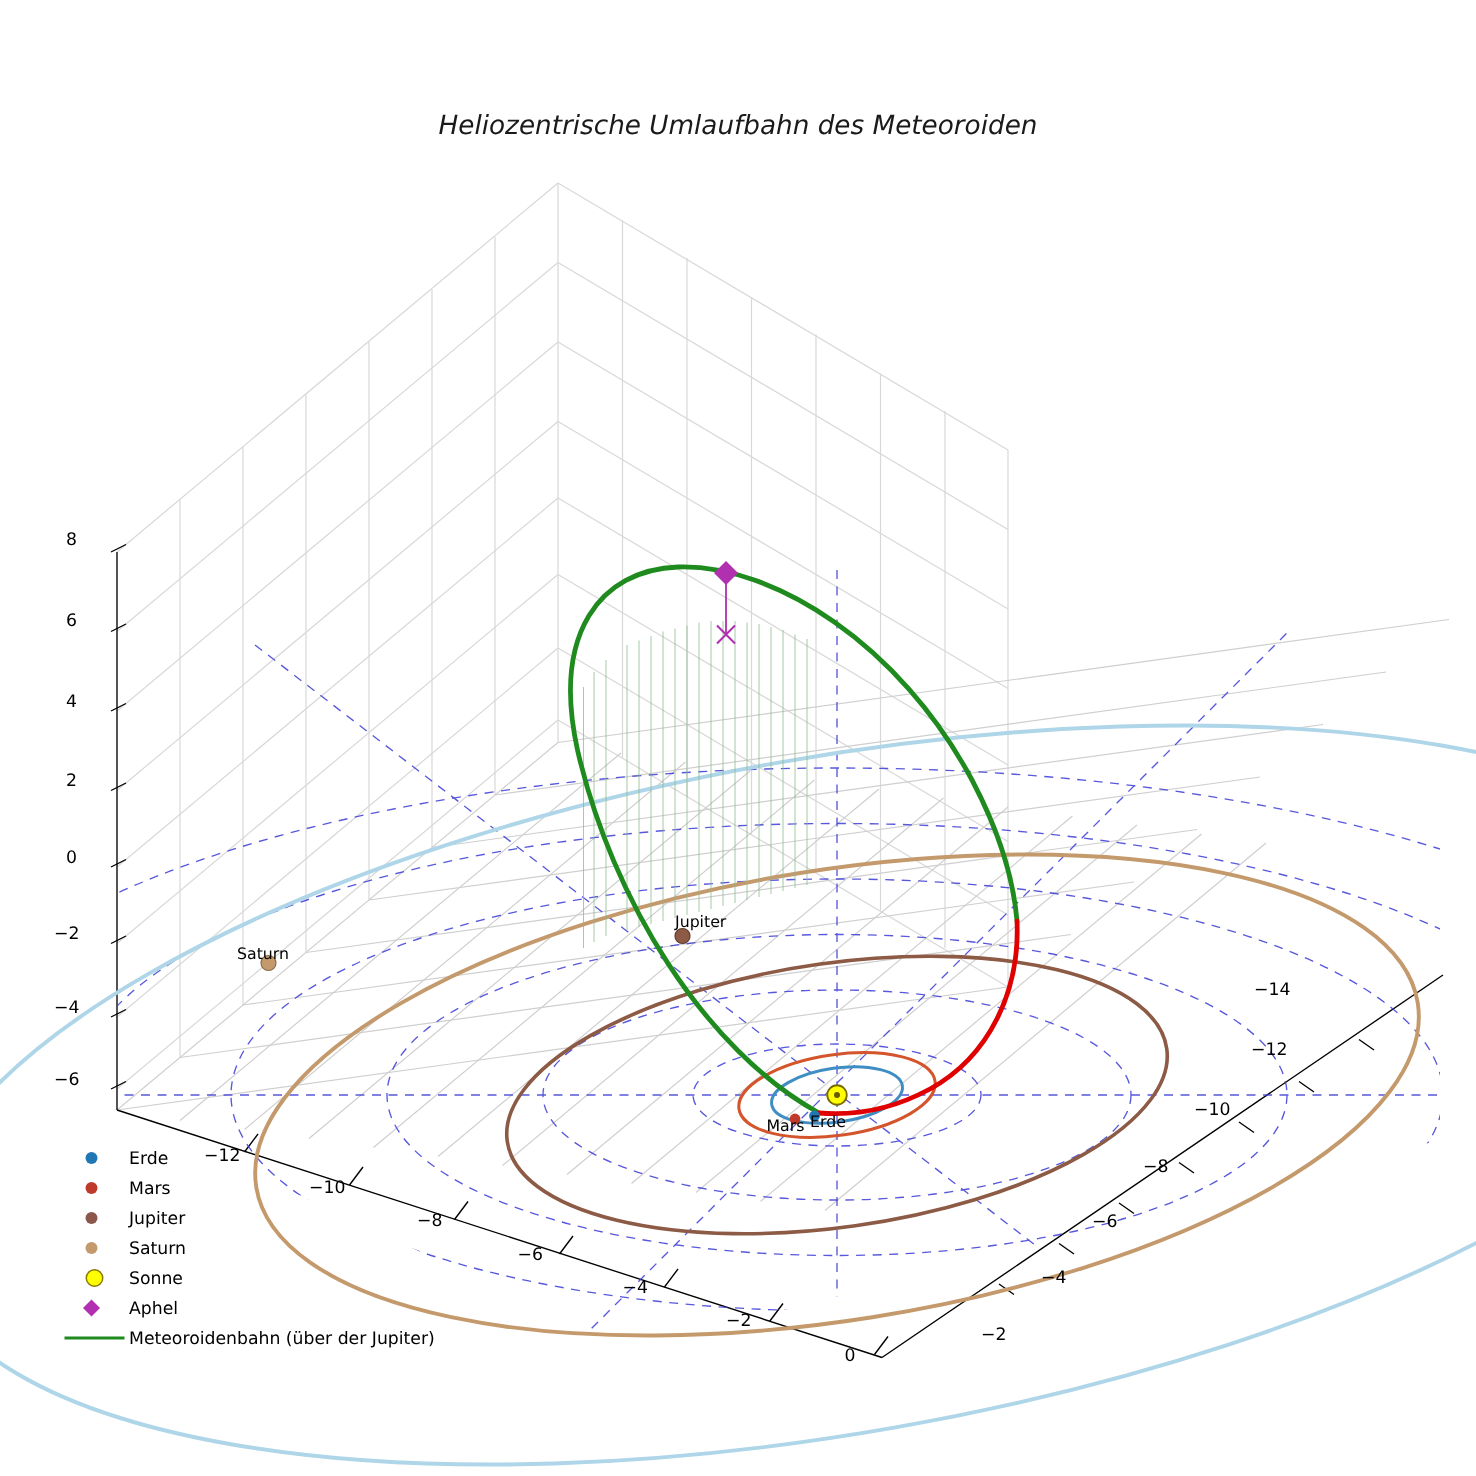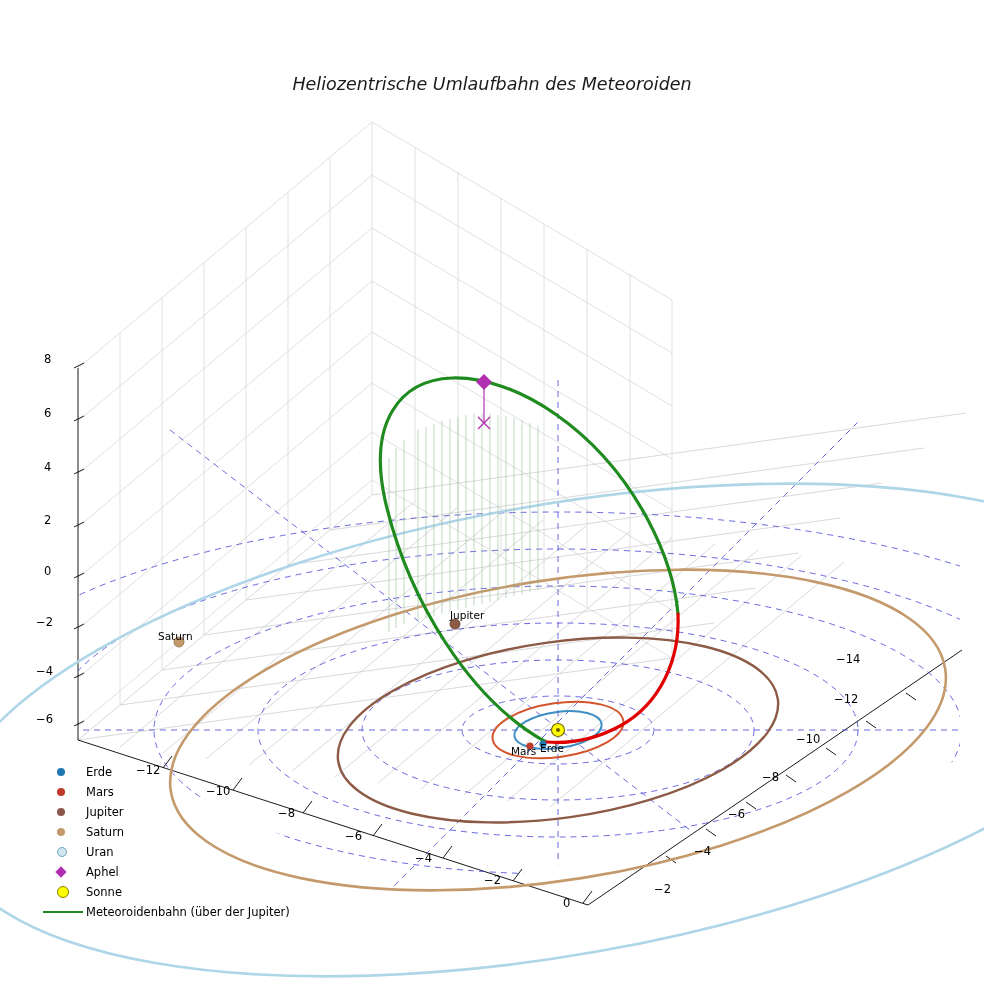--- a/index.html
+++ b/index.html
@@ -340,43 +340,37 @@
       <span class="legend-text">Jupiter</span>
     </div>
 
     <div class="legend-row">
       <span class="legend-key">
         <span class="marker-dot" style="background:#c49a6c;"></span>
       </span>
       <span class="legend-text">Saturn</span>
     </div>
 
-    <div class="legend-row">
-      <span class="legend-key">
-        <span class="marker-dot" style="background:#cfe7f2;border:1px solid #6fa7bd;"></span>
-      </span>
-      <span class="legend-text">Uran</span>
+
+    <div class="legend-row">
+      <span class="legend-key">
+        <span class="marker-dot" style="background:#ffff00;border:1px solid #8a7a00;width:10px;height:10px;"></span>
+      </span>
+      <span class="legend-text">Sonne</span>
     </div>
 
     <div class="legend-row">
       <span class="legend-key">
         <span class="marker-diamond" style="background:#b030b0;"></span>
       </span>
       <span class="legend-text">Aphel</span>
     </div>
 
     <div class="legend-row">
       <span class="legend-key">
-        <span class="marker-dot" style="background:#ffff00;border:1px solid #8a7a00;width:10px;height:10px;"></span>
-      </span>
-      <span class="legend-text">Sonne</span>
-    </div>
-
-    <div class="legend-row">
-      <span class="legend-key">
         <span class="marker-line" style="background:#1f8b1f;"></span>
       </span>
       <span class="legend-text">Meteoroidenbahn (über der Jupiter)</span>
     </div>
 
 
   </div>
 
 </div>
 

